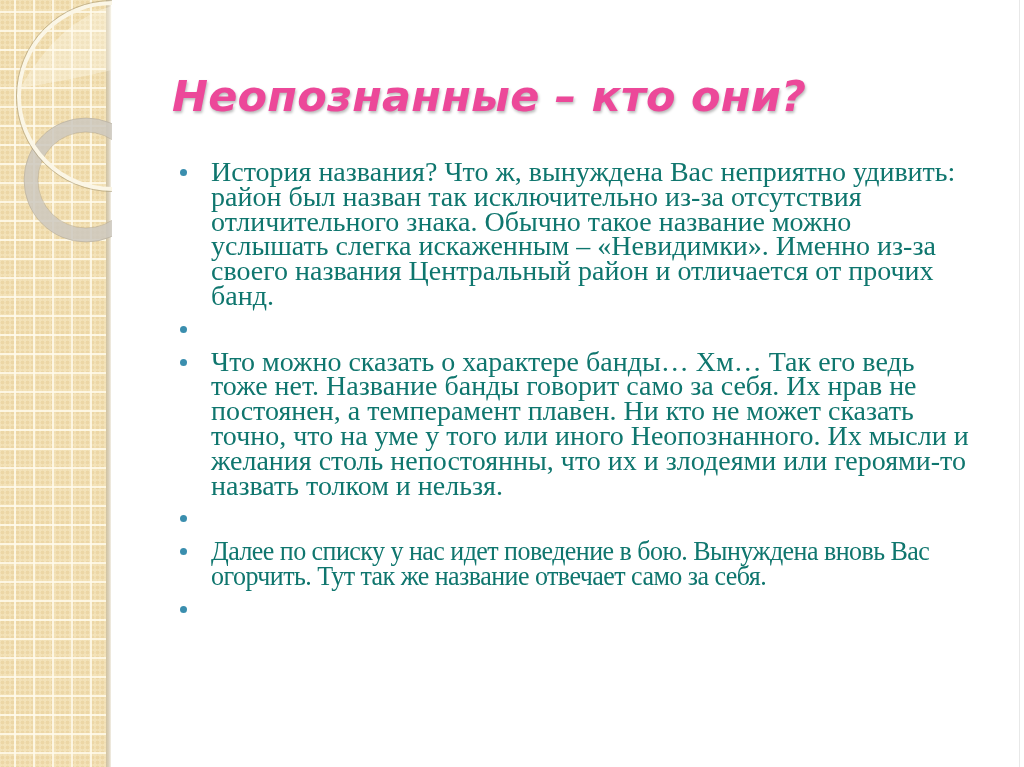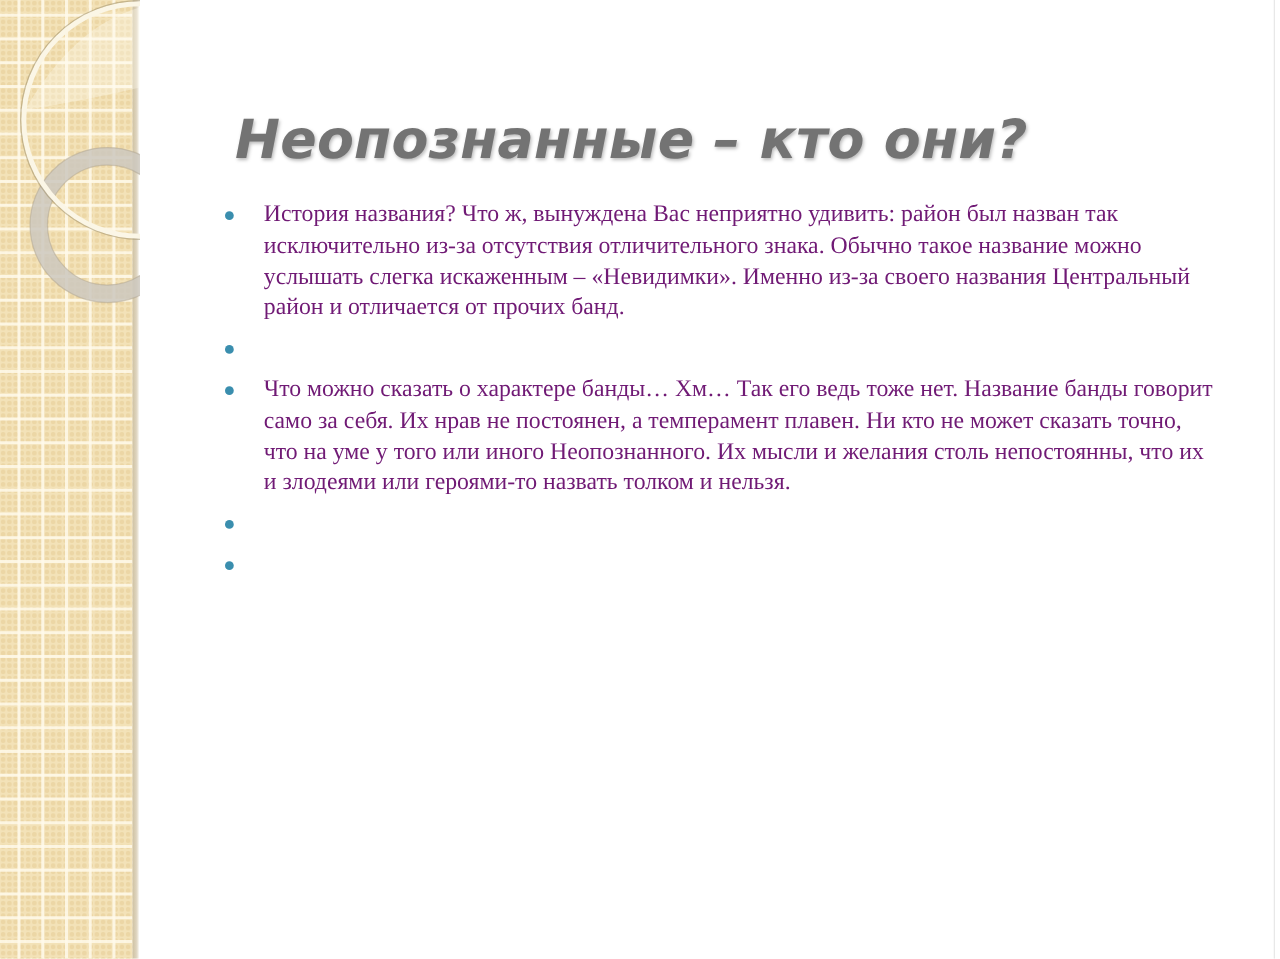--- a/index.html
+++ b/index.html
@@ -51,47 +51,47 @@
       left: 1019px;
       top: 0;
       width: 1px;
       height: 767px;
       background: #e8e8e8;
     }
     .title {
       position: absolute;
       left: 172px;
       top: 66px;
-      margin: 16px;
+      margin: 0;
       font-family: "DejaVu Sans", sans-serif;
       font-weight: bold;
       font-style: italic;
       font-size: 43px;
       line-height: 60px;
-      color: #737373;
+      color: #ec4899;
       letter-spacing: 0.2px;
       text-shadow: 1px 2px 3px rgba(0,0,0,0.28);
       white-space: nowrap;
     }
     .content {
       position: absolute;
       left: 174px;
       top: 160px;
       width: 800px;
       margin: 0;
       padding: 0;
       list-style: none;
     }
     .bullet-item {
       position: relative;
       padding-left: 37px;
       font-family: "Liberation Serif", serif;
-      font-size: 19px;
+      font-size: 28px;
       line-height: 24.8px;
-      color: #701a75;
+      color: #0f766e;
     }
     .bullet-item.empty {
       height: 24.8px;
       margin-top: 8px;
       margin-bottom: 8px;
     }
     .bullet-dot {
       position: absolute;
       left: 6px;
       top: 9px;
@@ -141,19 +141,23 @@
       <span></span>
     </li>
     <li class="bullet-item">
       <span class="bullet-dot"></span>
       <span>Что можно сказать о характере банды… Хм… Так его ведь тоже нет. Название банды говорит само за себя. Их нрав не постоянен, а темперамент плавен. Ни кто не может сказать точно, что на уме у того или иного Неопознанного. Их мысли и желания столь непостоянны, что их и злодеями или героями-то назвать толком и нельзя.</span>
     </li>
     <li class="bullet-item empty">
       <span class="bullet-dot"></span>
       <span></span>
     </li>
+    <li class="bullet-item">
+      <span class="bullet-dot"></span>
+      <div class="condensed">Далее по списку у нас идет поведение в бою. Вынуждена вновь Вас огорчить. Тут так же название отвечает само за себя.</div>
+    </li>
     <li class="bullet-item empty">
       <span class="bullet-dot"></span>
       <span></span>
     </li>
   </ul>
 
 </div>
 
 </body></html>

